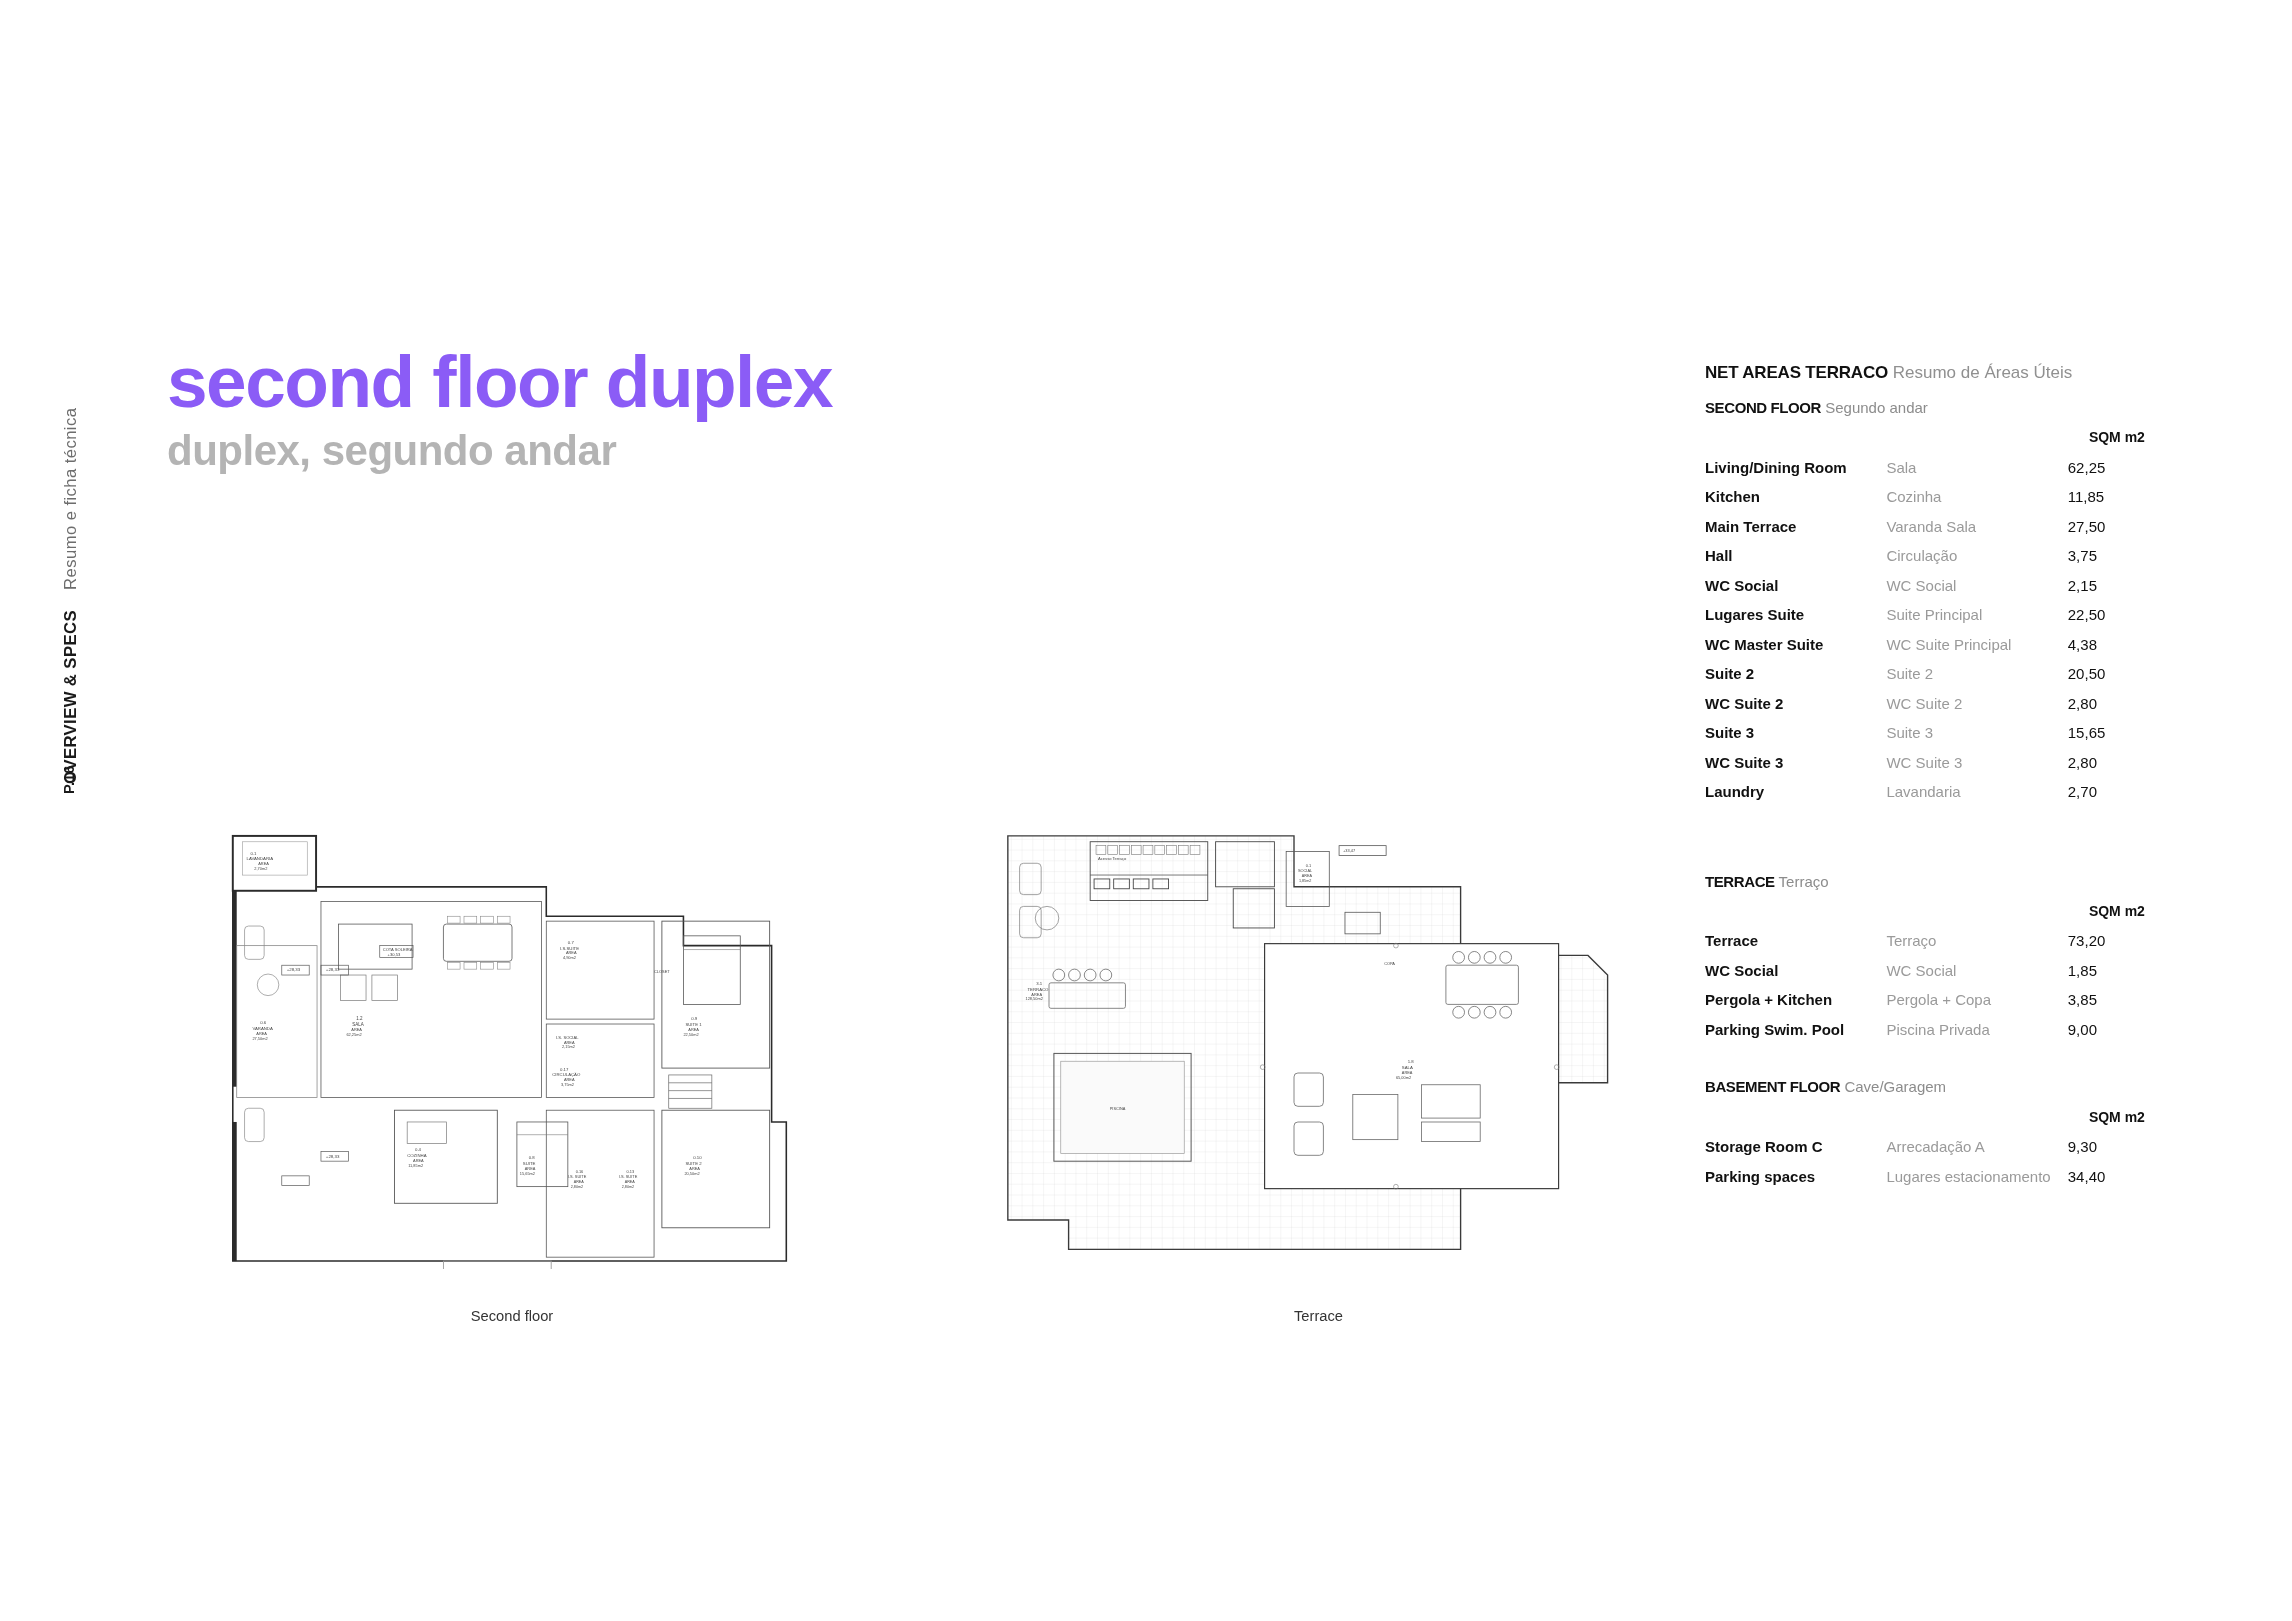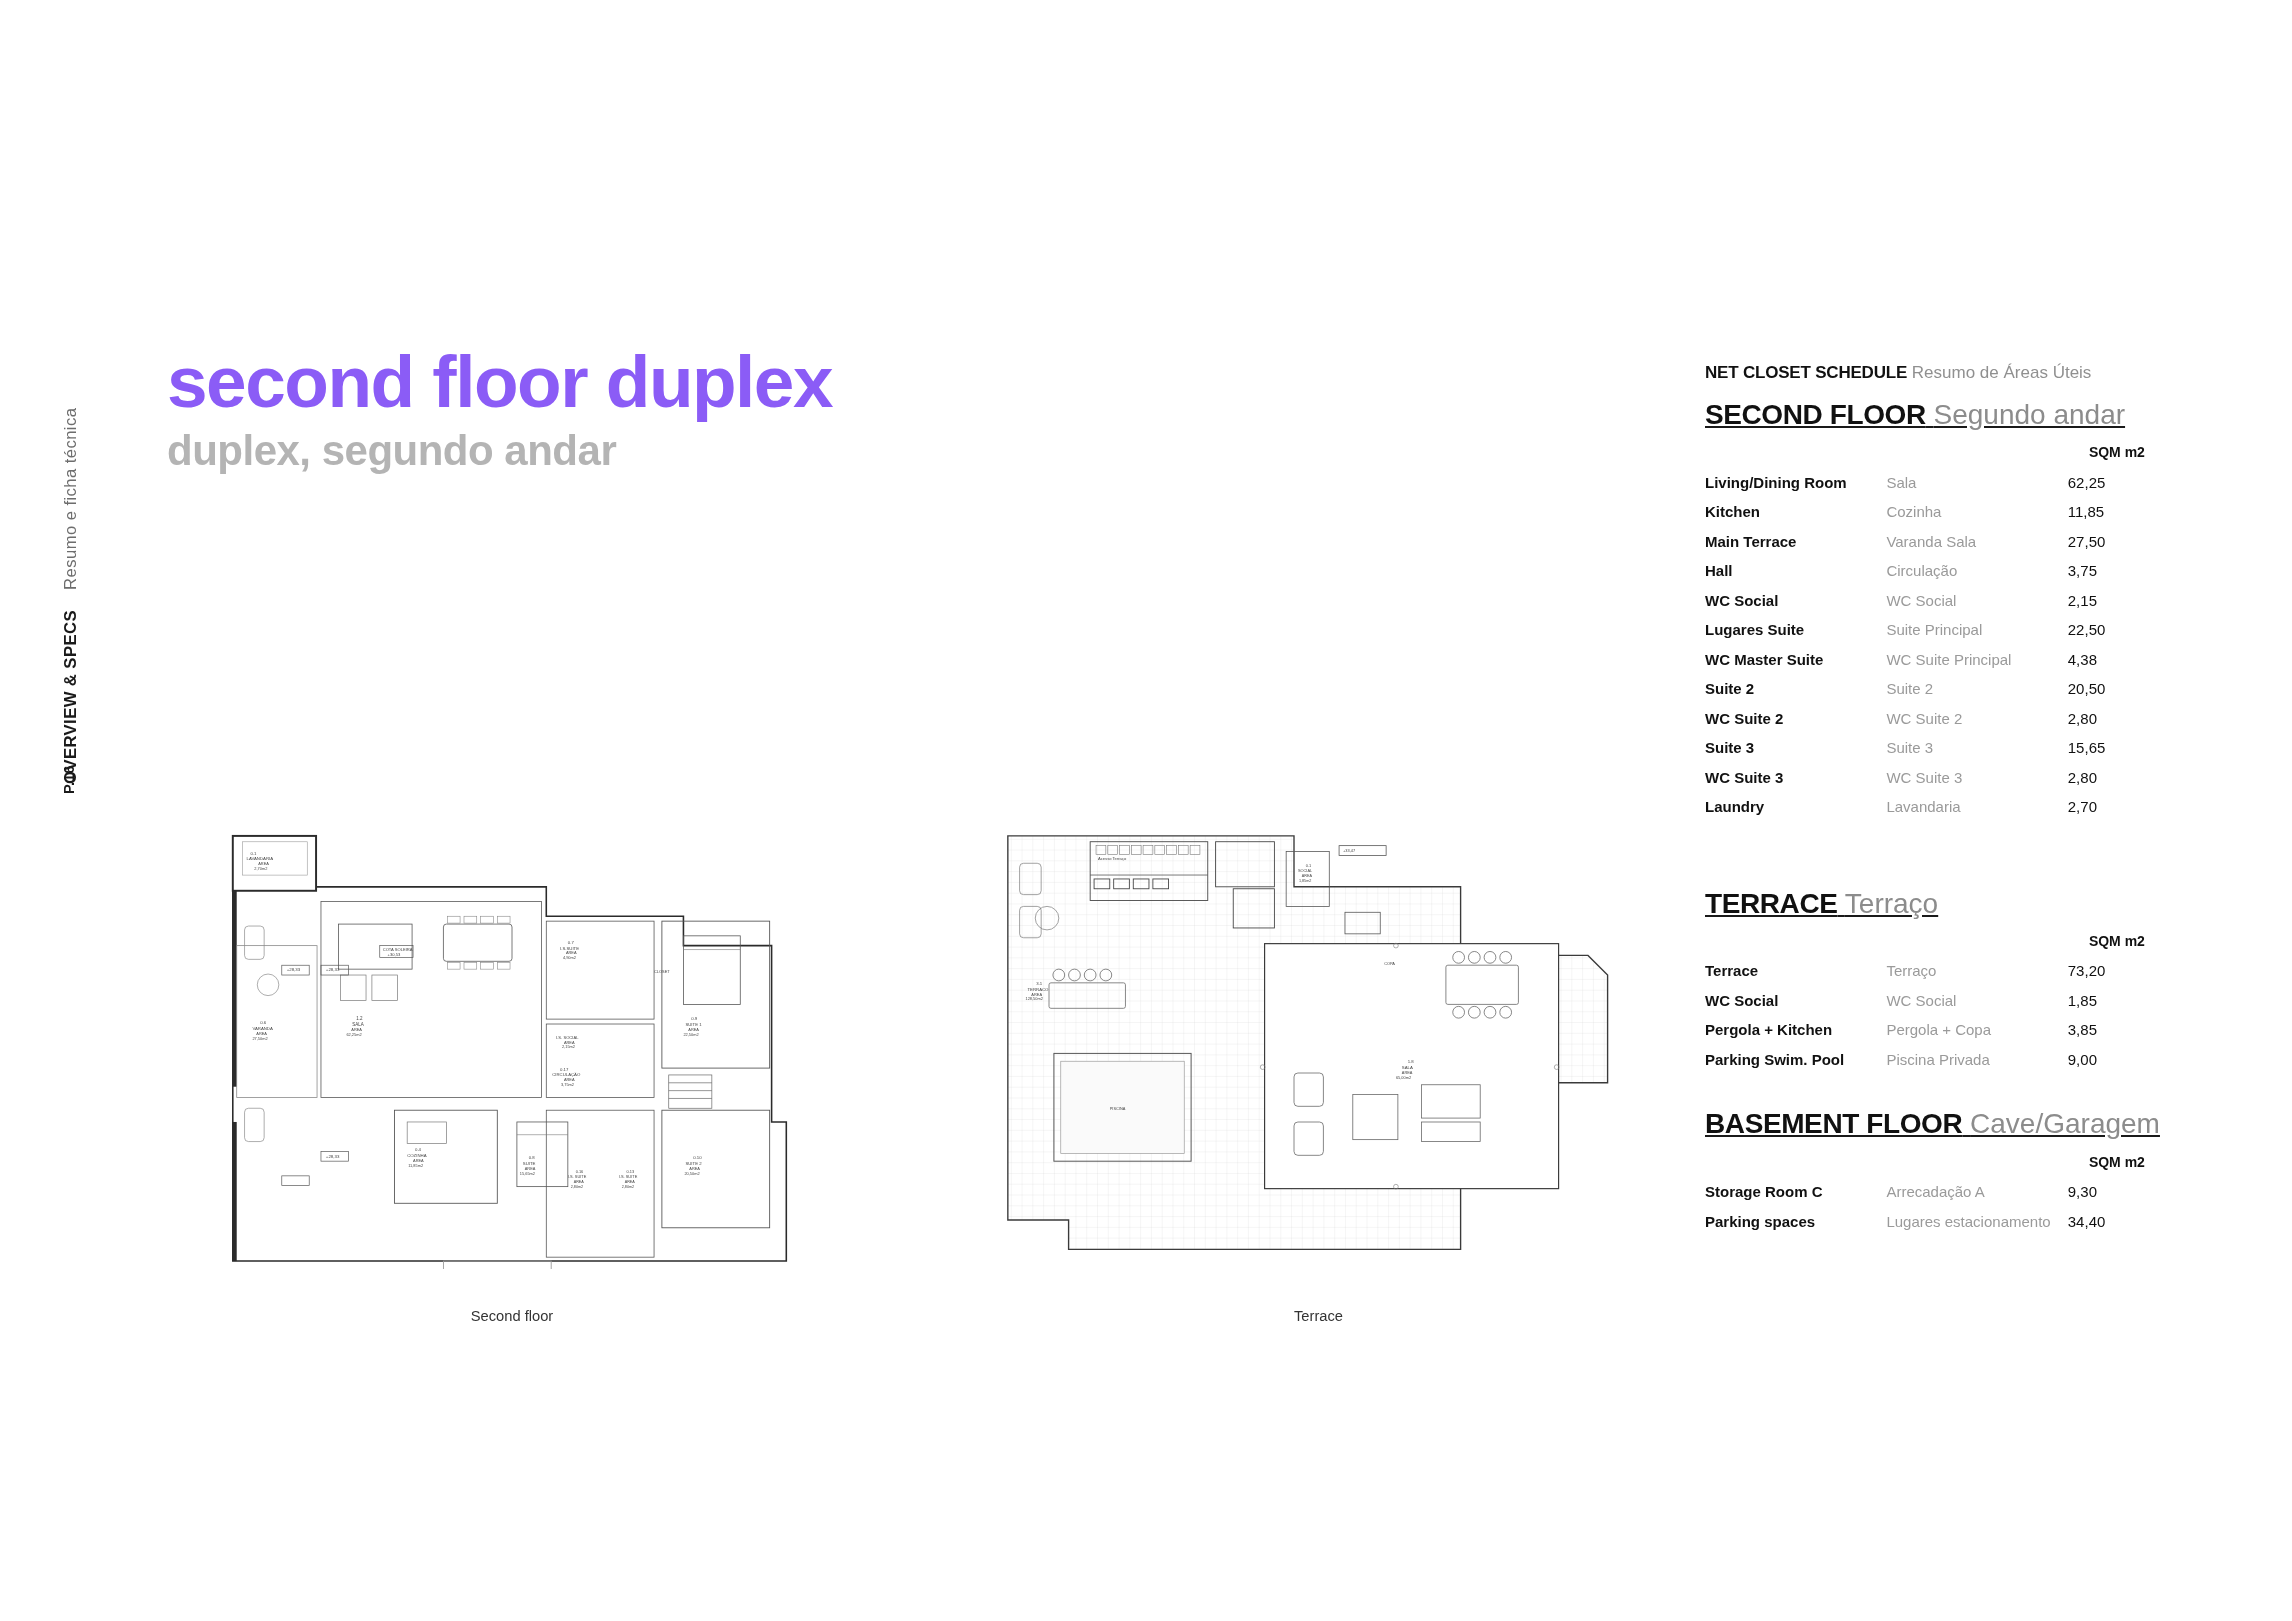--- a/index.html
+++ b/index.html
@@ -105,24 +105,23 @@
   }
   .sched-head {
     font-size: 17px;
     margin-bottom: 15.7px;
     white-space: nowrap;
   }
   .sched-head .h-bold { font-weight: bold; color: #111; letter-spacing:-0.2px; }
   .sched-head .h-light { color: #909090; font-weight: normal; }
 
   .sect-title {
-    font-size: 28px;
+    font-size: 15px;
     margin: 0 0 13.7px 0;
     white-space: nowrap;
-    text-decoration: underline;
   }
   .sect-title .s-bold { font-weight: bold; color: #111; letter-spacing:-0.4px;}
   .sect-title .s-light { color: #8c8c8c; font-weight: normal; }
 
   table.areas {
     border-collapse: collapse;
     width: 100%;
     table-layout: fixed;
   }
   table.areas col.c1 { width: 181px; }
@@ -390,21 +389,21 @@
       <text x="404" y="256" font-size="4">65,00m2</text>
       <text x="392" y="140" font-size="4">COPA</text>
     </g>
   </svg>
   <div class="plan-caption">Terrace</div>
 </div>
 
 <div class="schedule">
 
   <div class="sched-head">
-    <span class="h-bold">NET CLOSET SCHEDULE</span>
+    <span class="h-bold">NET AREAS TERRACO</span>
     <span class="h-light">Resumo de Áreas Úteis</span>
   </div>
 
   <div class="sect-title">
     <span class="s-bold">SECOND FLOOR</span>
     <span class="s-light">Segundo andar</span>
   </div>
   <table class="areas">
     <colgroup>
         <col class="c1">

